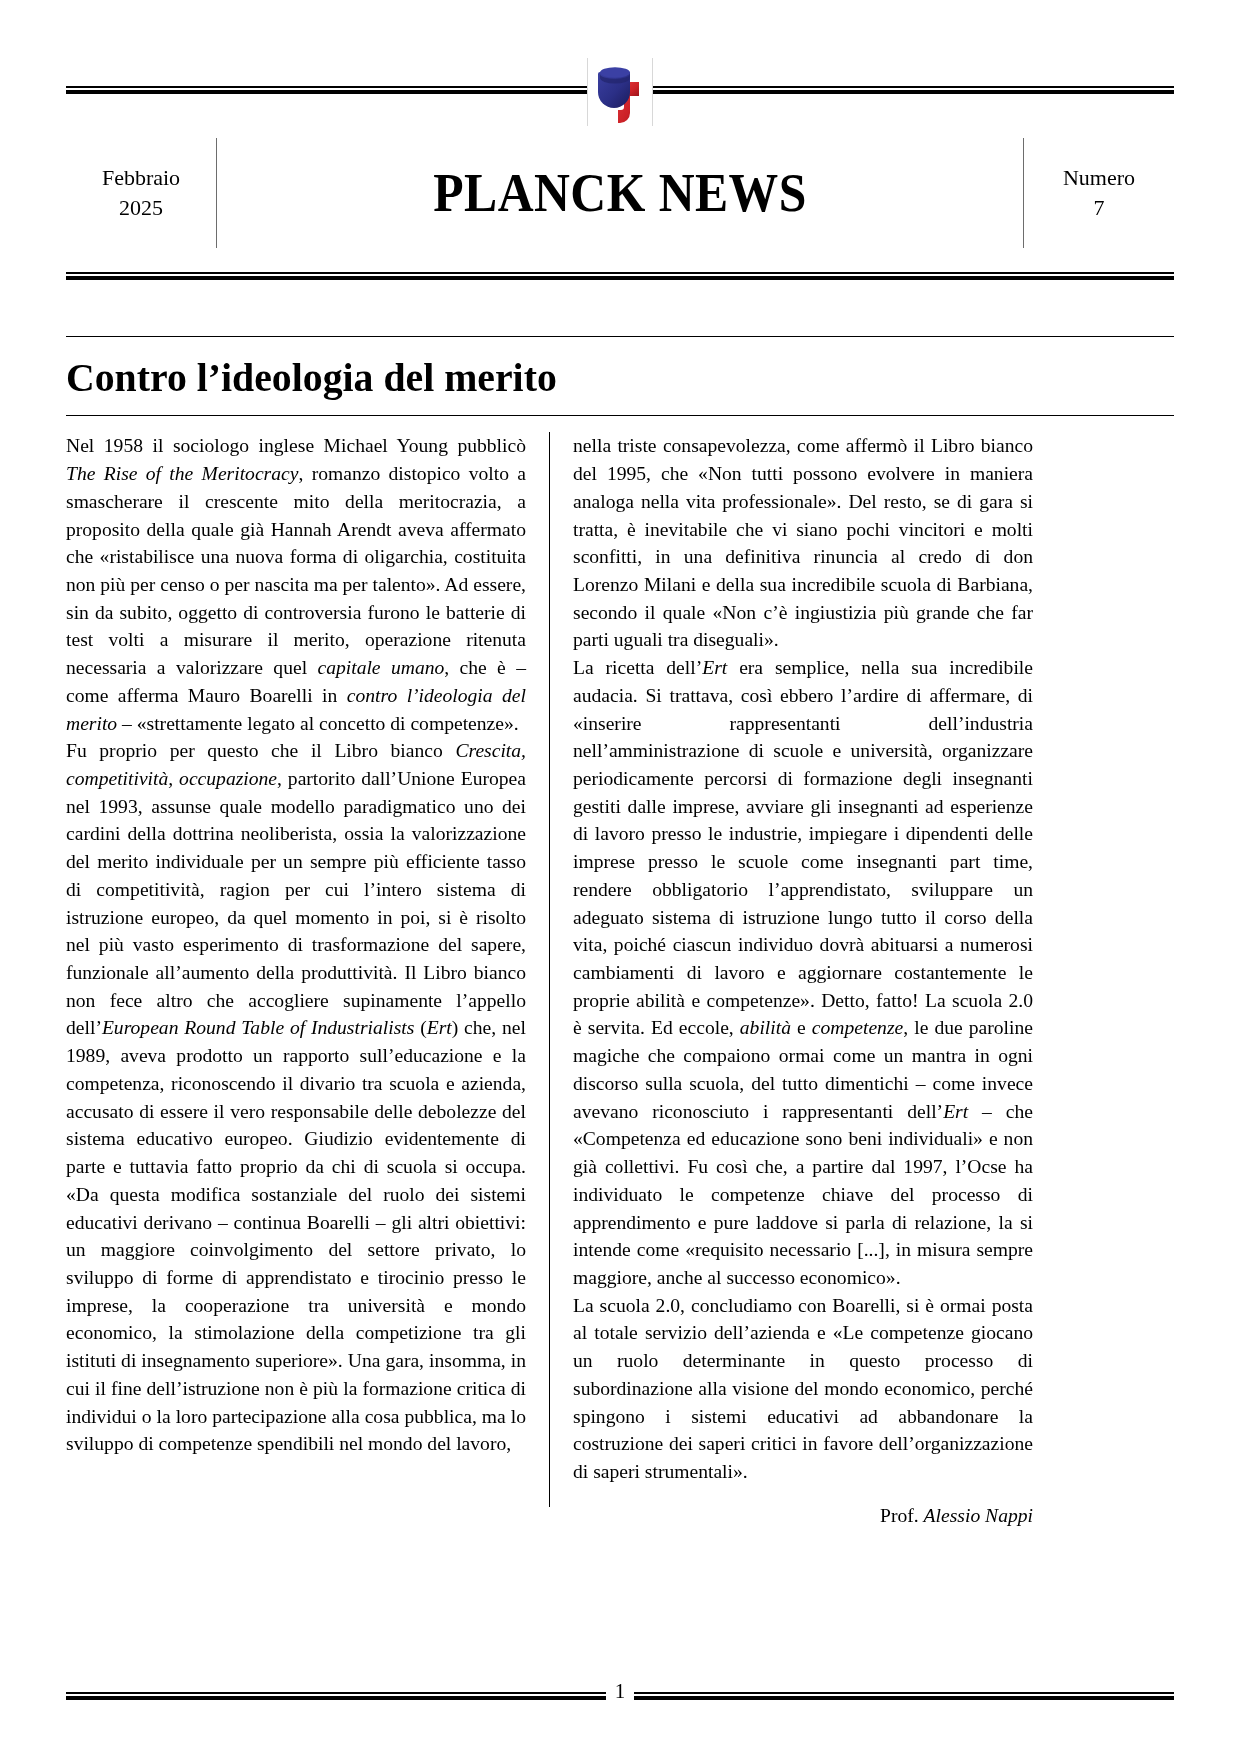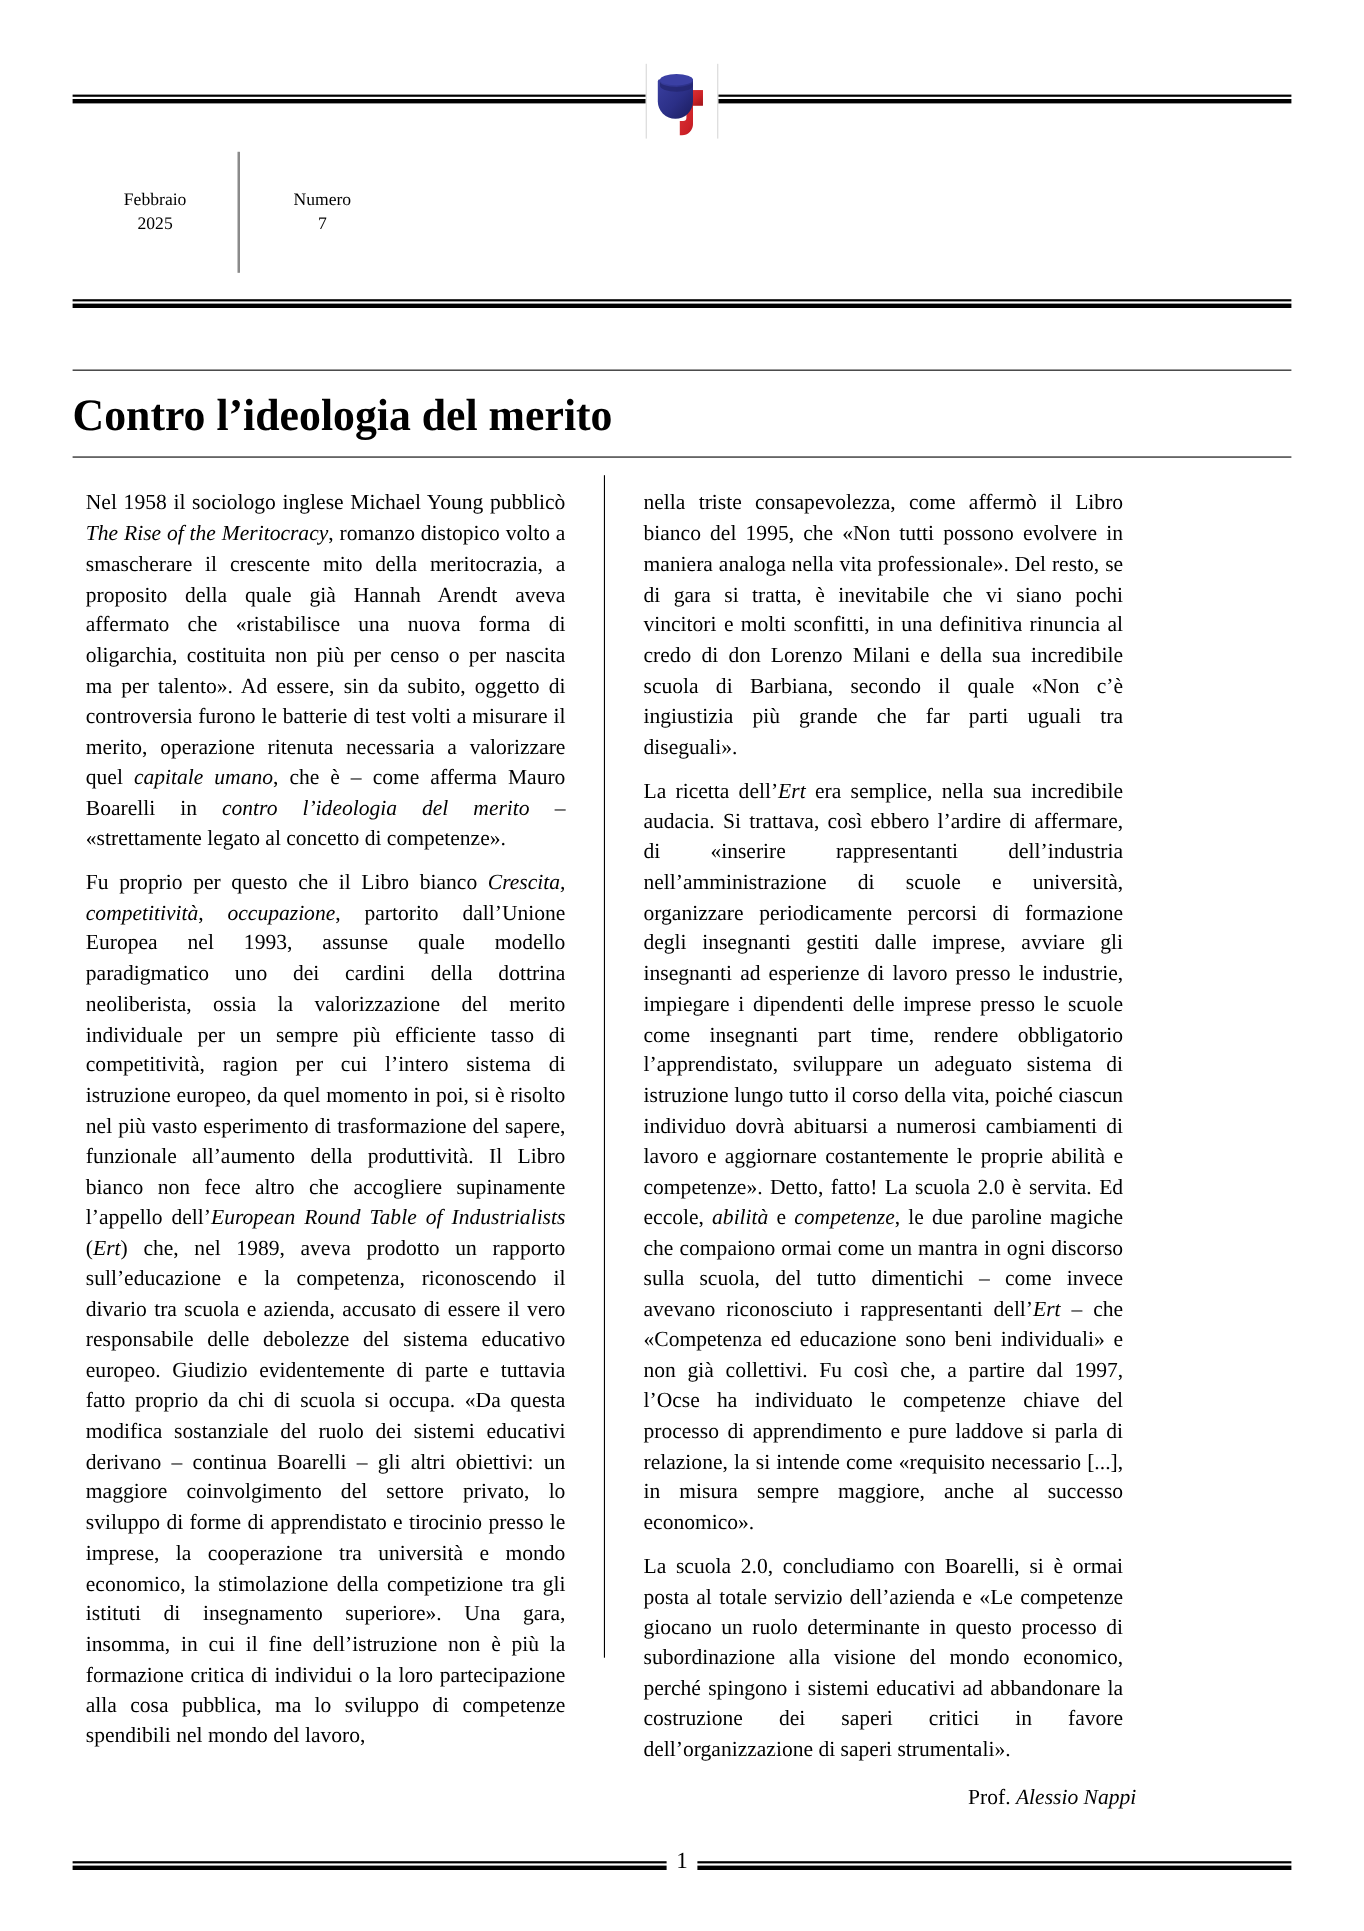--- a/index.html
+++ b/index.html
@@ -71,21 +71,21 @@
     height: 110px;
     margin-top: 18px;
   }
   .np-side {
     width: 150px;
     display: flex;
     flex-direction: column;
     align-items: center;
     justify-content: center;
     line-height: 1.35;
-    font-size: 16px;
+    font-size: 22px;
   }
   .np-side .l1 { white-space: nowrap; }
   .np-side .l2 { white-space: nowrap; text-align: right; }
 
   .np-divider {
     width: 0;
     border-left: 1px solid #6d6d6d;
     margin: 0 0;
     align-self: stretch;
   }
@@ -138,21 +138,21 @@
   }
   .col {
     width: 460px;
     font-size: 19.6px;
     line-height: 1.415;
     text-align: justify;
     text-justify: inter-word;
     hyphens: none;
   }
   .col p {
-    margin: 12px;
+    margin: 0;
     text-indent: 0;
   }
   .col-divider {
     width: 1px;
     background: #000;
     margin: 0 23px;
     align-self: stretch;
   }
   .byline {
     text-align: right;
@@ -231,20 +231,23 @@
       </svg>
     </div>
   </div>
 
   <div class="nameplate">
     <div class="np-side">
       <div class="l1">Febbraio</div>
       <div class="l2">2025</div>
     </div>
     <div class="np-divider"></div>
+    <div class="np-center">
+      <div class="np-title">PLANCK NEWS</div>
+    </div>
     <div class="np-divider"></div>
     <div class="np-side">
       <div class="l1">Numero</div>
       <div class="l2">7</div>
     </div>
   </div>
 
   <div class="masthead-bottom-rule">
     <div class="rule-double"></div>
   </div>

